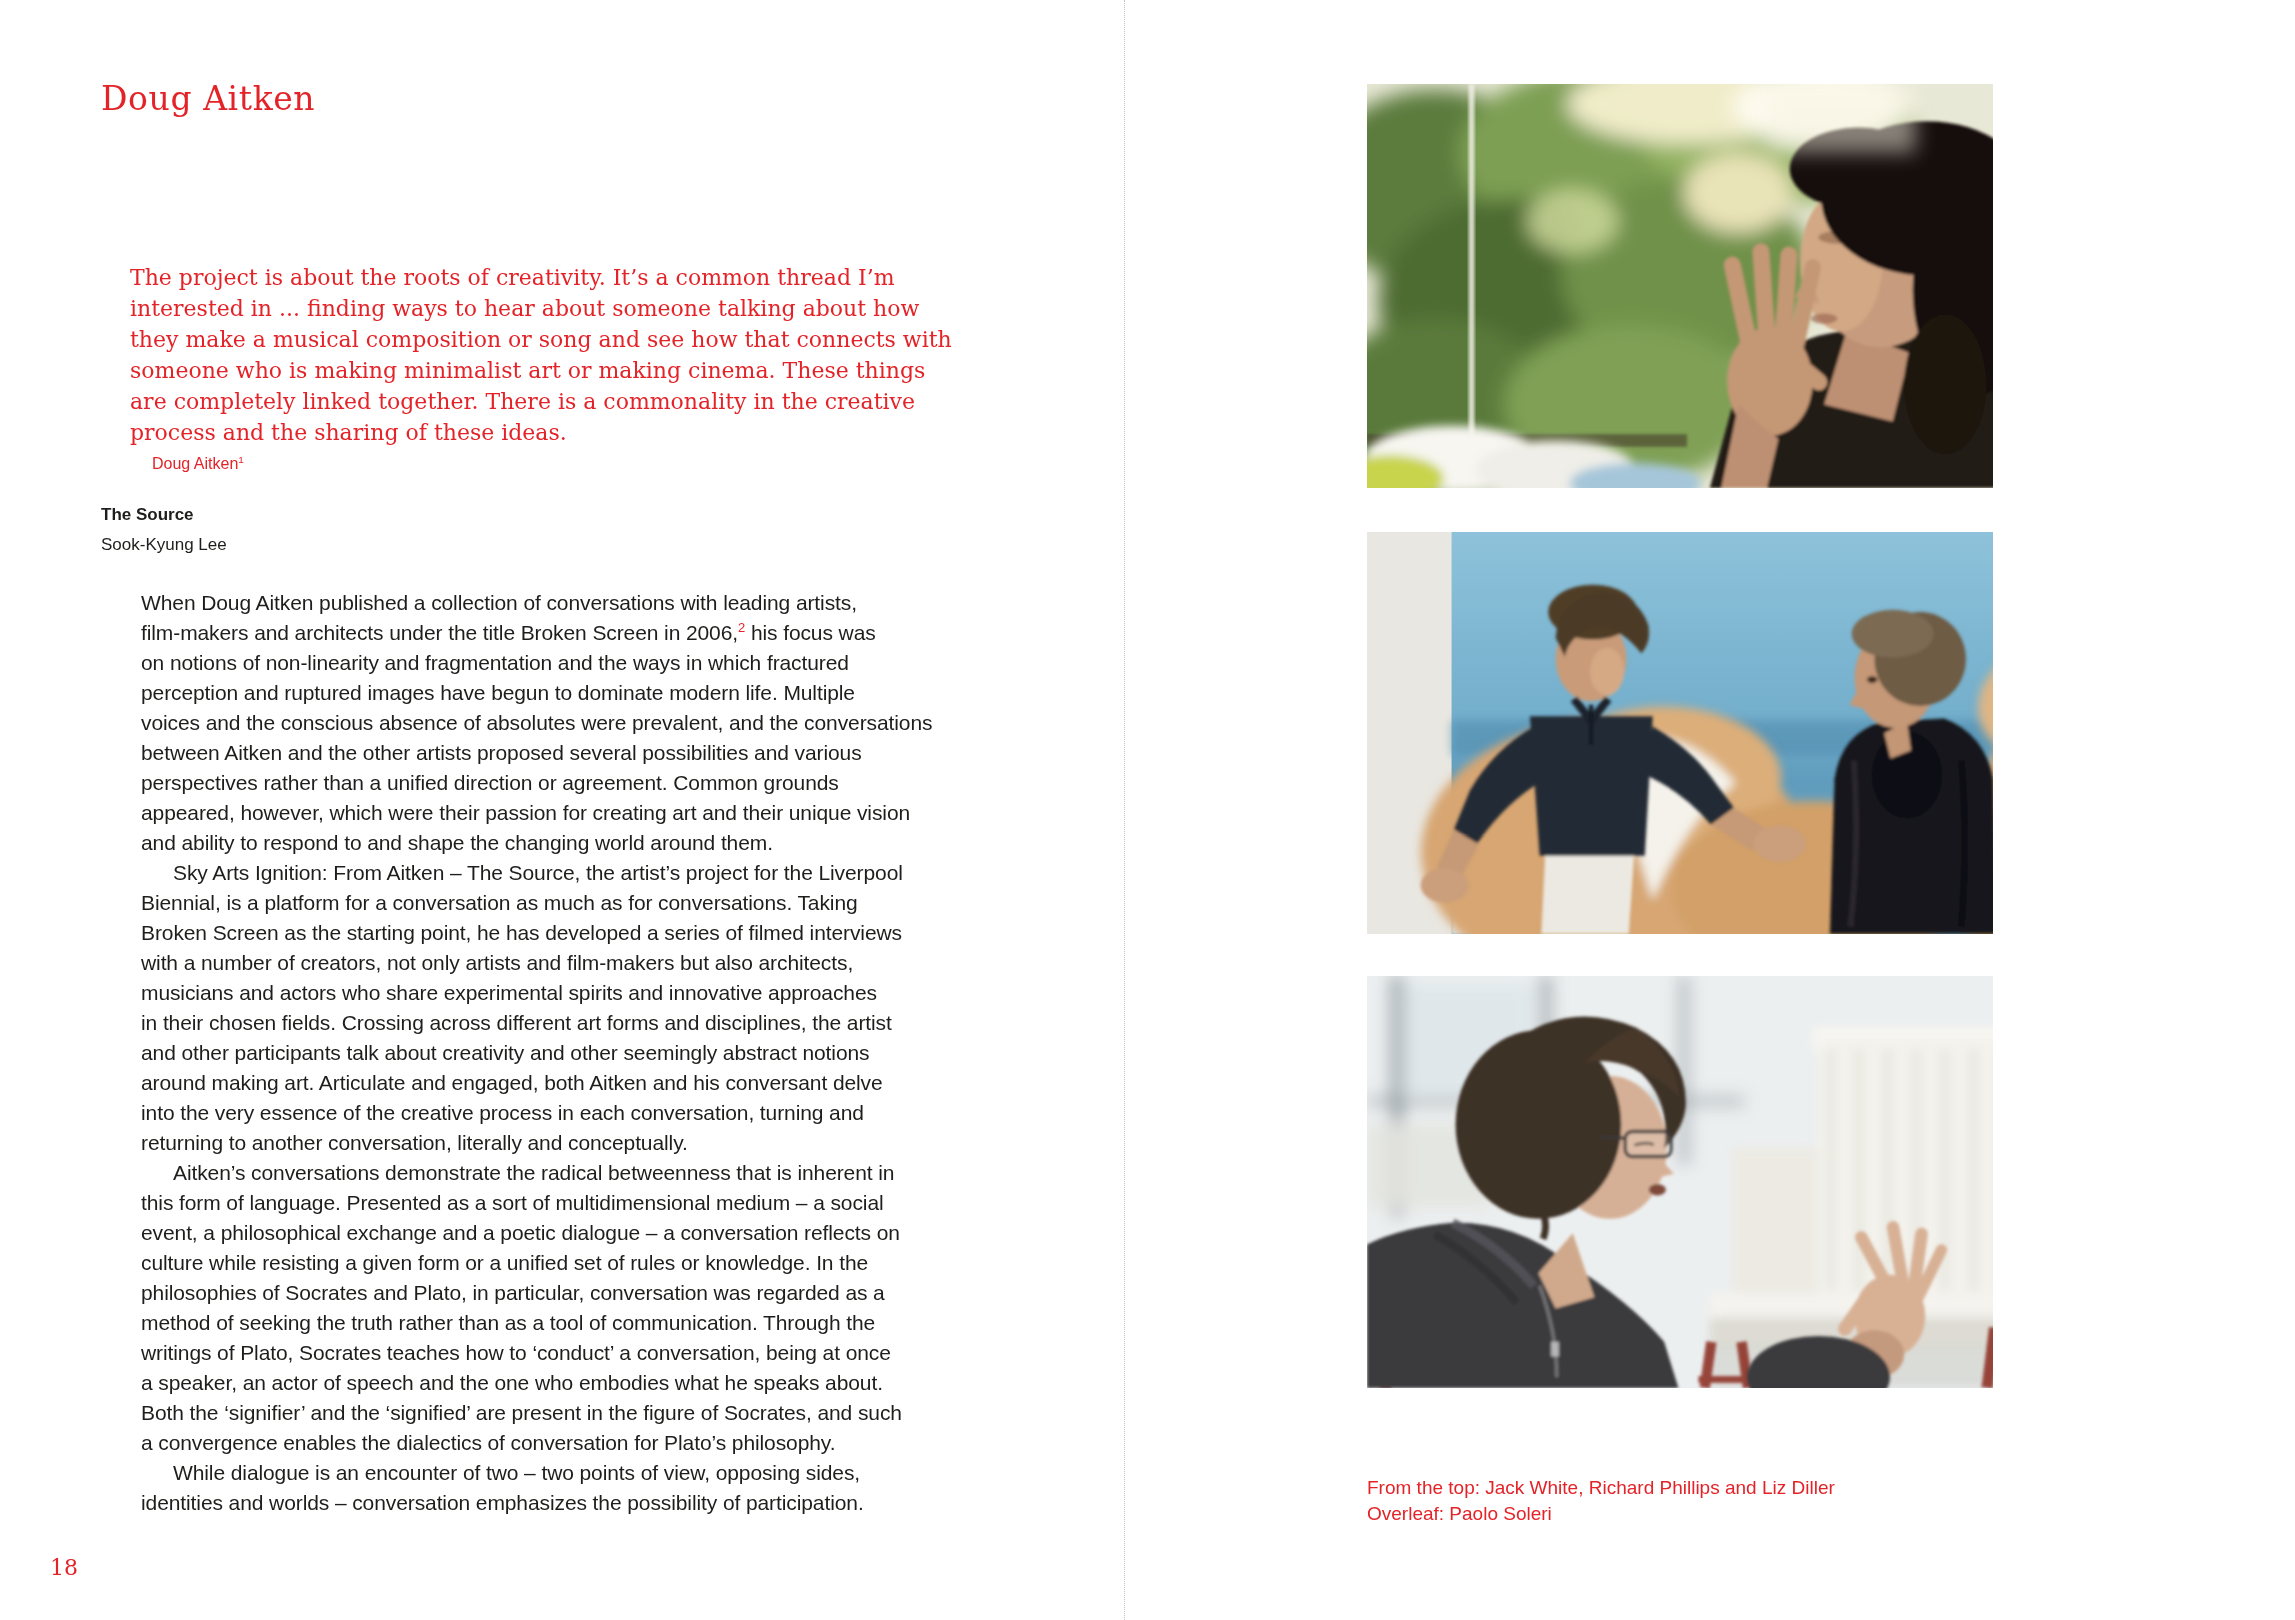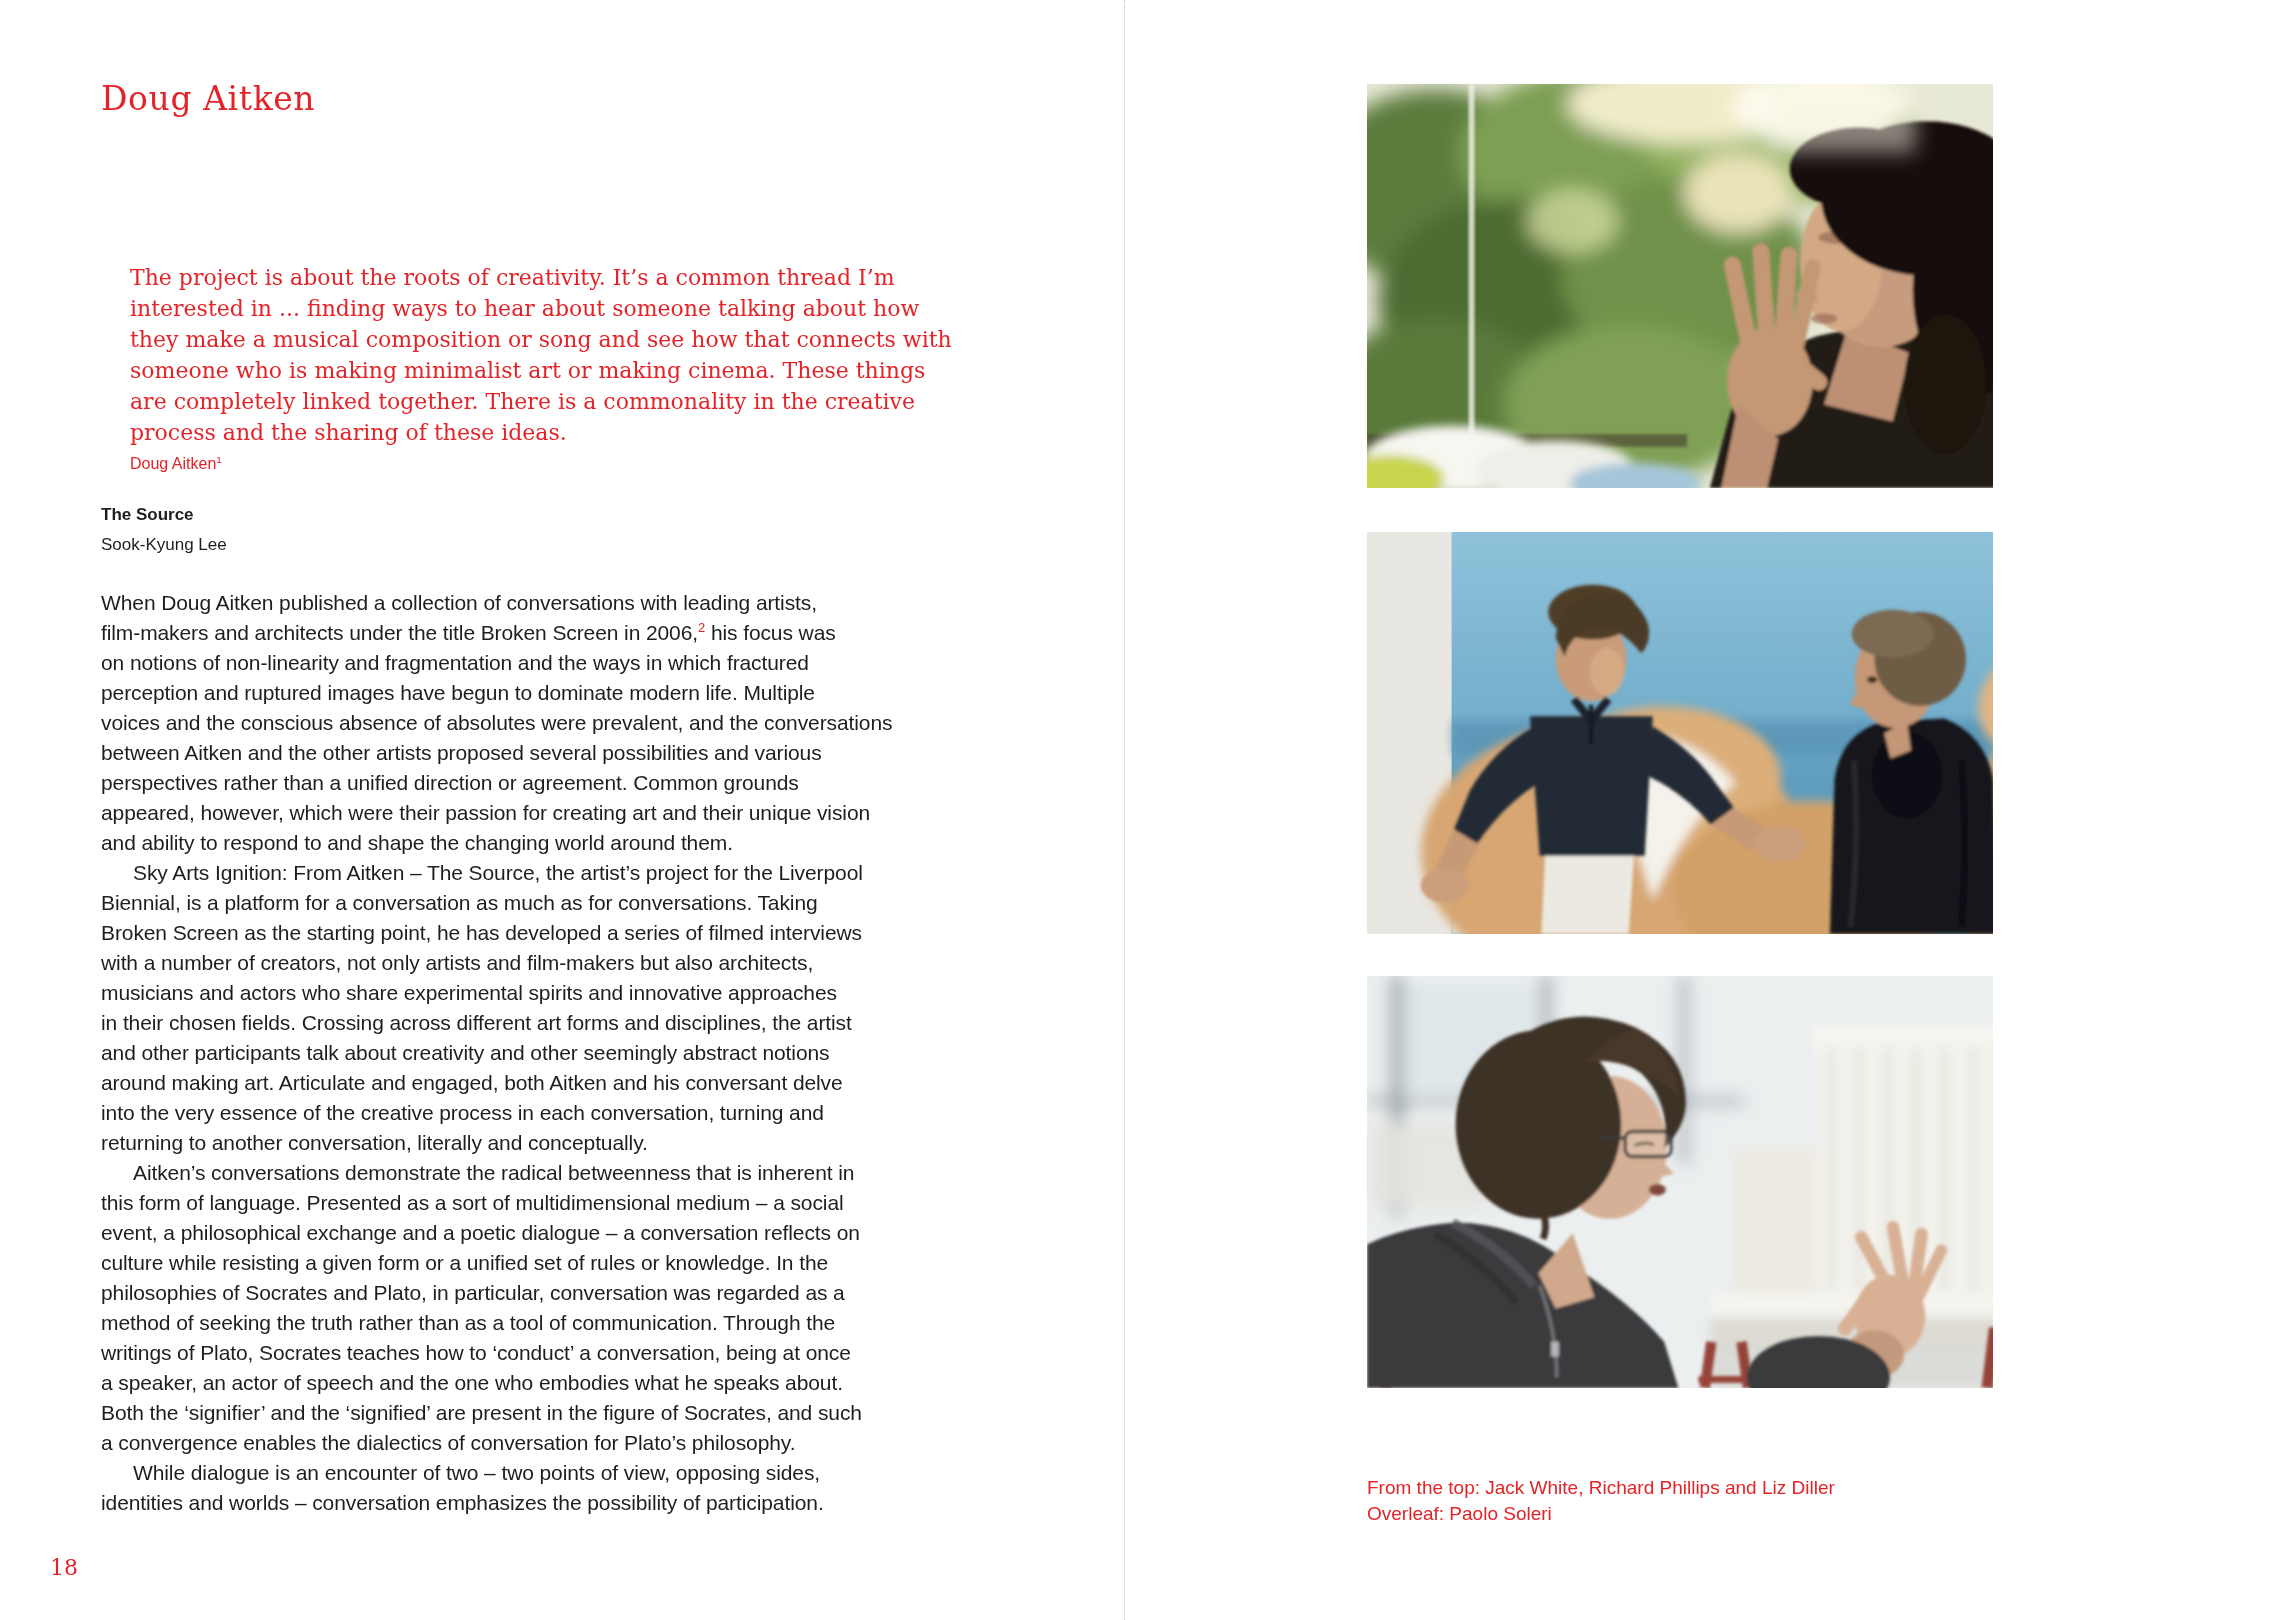--- a/index.html
+++ b/index.html
@@ -9,27 +9,27 @@
   .fold{position:absolute;left:1124px;top:0;bottom:0;width:0;border-left:1.7px dotted #c4c4c4;}
 
   
   .title{position:absolute;left:101px;top:81px;margin:0;
          font-family:"DejaVu Serif",serif;font-weight:500;font-size:33px;line-height:1.1;
          color:var(--red);letter-spacing:0.6px;}
   .quote{position:absolute;left:130px;top:262px;margin:0;
          font-family:"DejaVu Serif",serif;font-size:22px;line-height:31px;color:var(--red);}
   .quote-line{white-space:nowrap;}
   .quote-attr{margin-top:5.7px;font-family:"Liberation Sans",sans-serif;
-              font-size:16px;line-height:19.4px;color:var(--red);}
+              font-size:16px;line-height:19.4px;color:var(--red);margin-left:22px;}
   sup.fn{font-size:0.62em;vertical-align:super;line-height:0;color:var(--red);}
   .essay-head{position:absolute;left:101px;top:500px;font-size:17px;line-height:30px;color:var(--ink);}
   .essay-head .heading{font-weight:bold;}
   .body{position:absolute;left:101px;top:588px;font-size:21px;line-height:30px;
         color:var(--ink);letter-spacing:-0.1px;}
-  .body-line{white-space:nowrap;}
+  .body-line{white-space:nowrap;margin-left:40px;}
   .body-line.indent{padding-left:32px;}
   .it{}
   .pagenum{position:absolute;top:1555px;font-family:"DejaVu Serif",serif;
            font-size:22px;color:var(--red);}
   .pagenum.pn-left{left:50px;}
   .pagenum.pn-right{left:2174px;}
 
   
   .photo{position:absolute;left:1367px;width:776px;margin:0;overflow:hidden;background:#dddddd;}
   .photo-1{top:84px;height:404px;}

